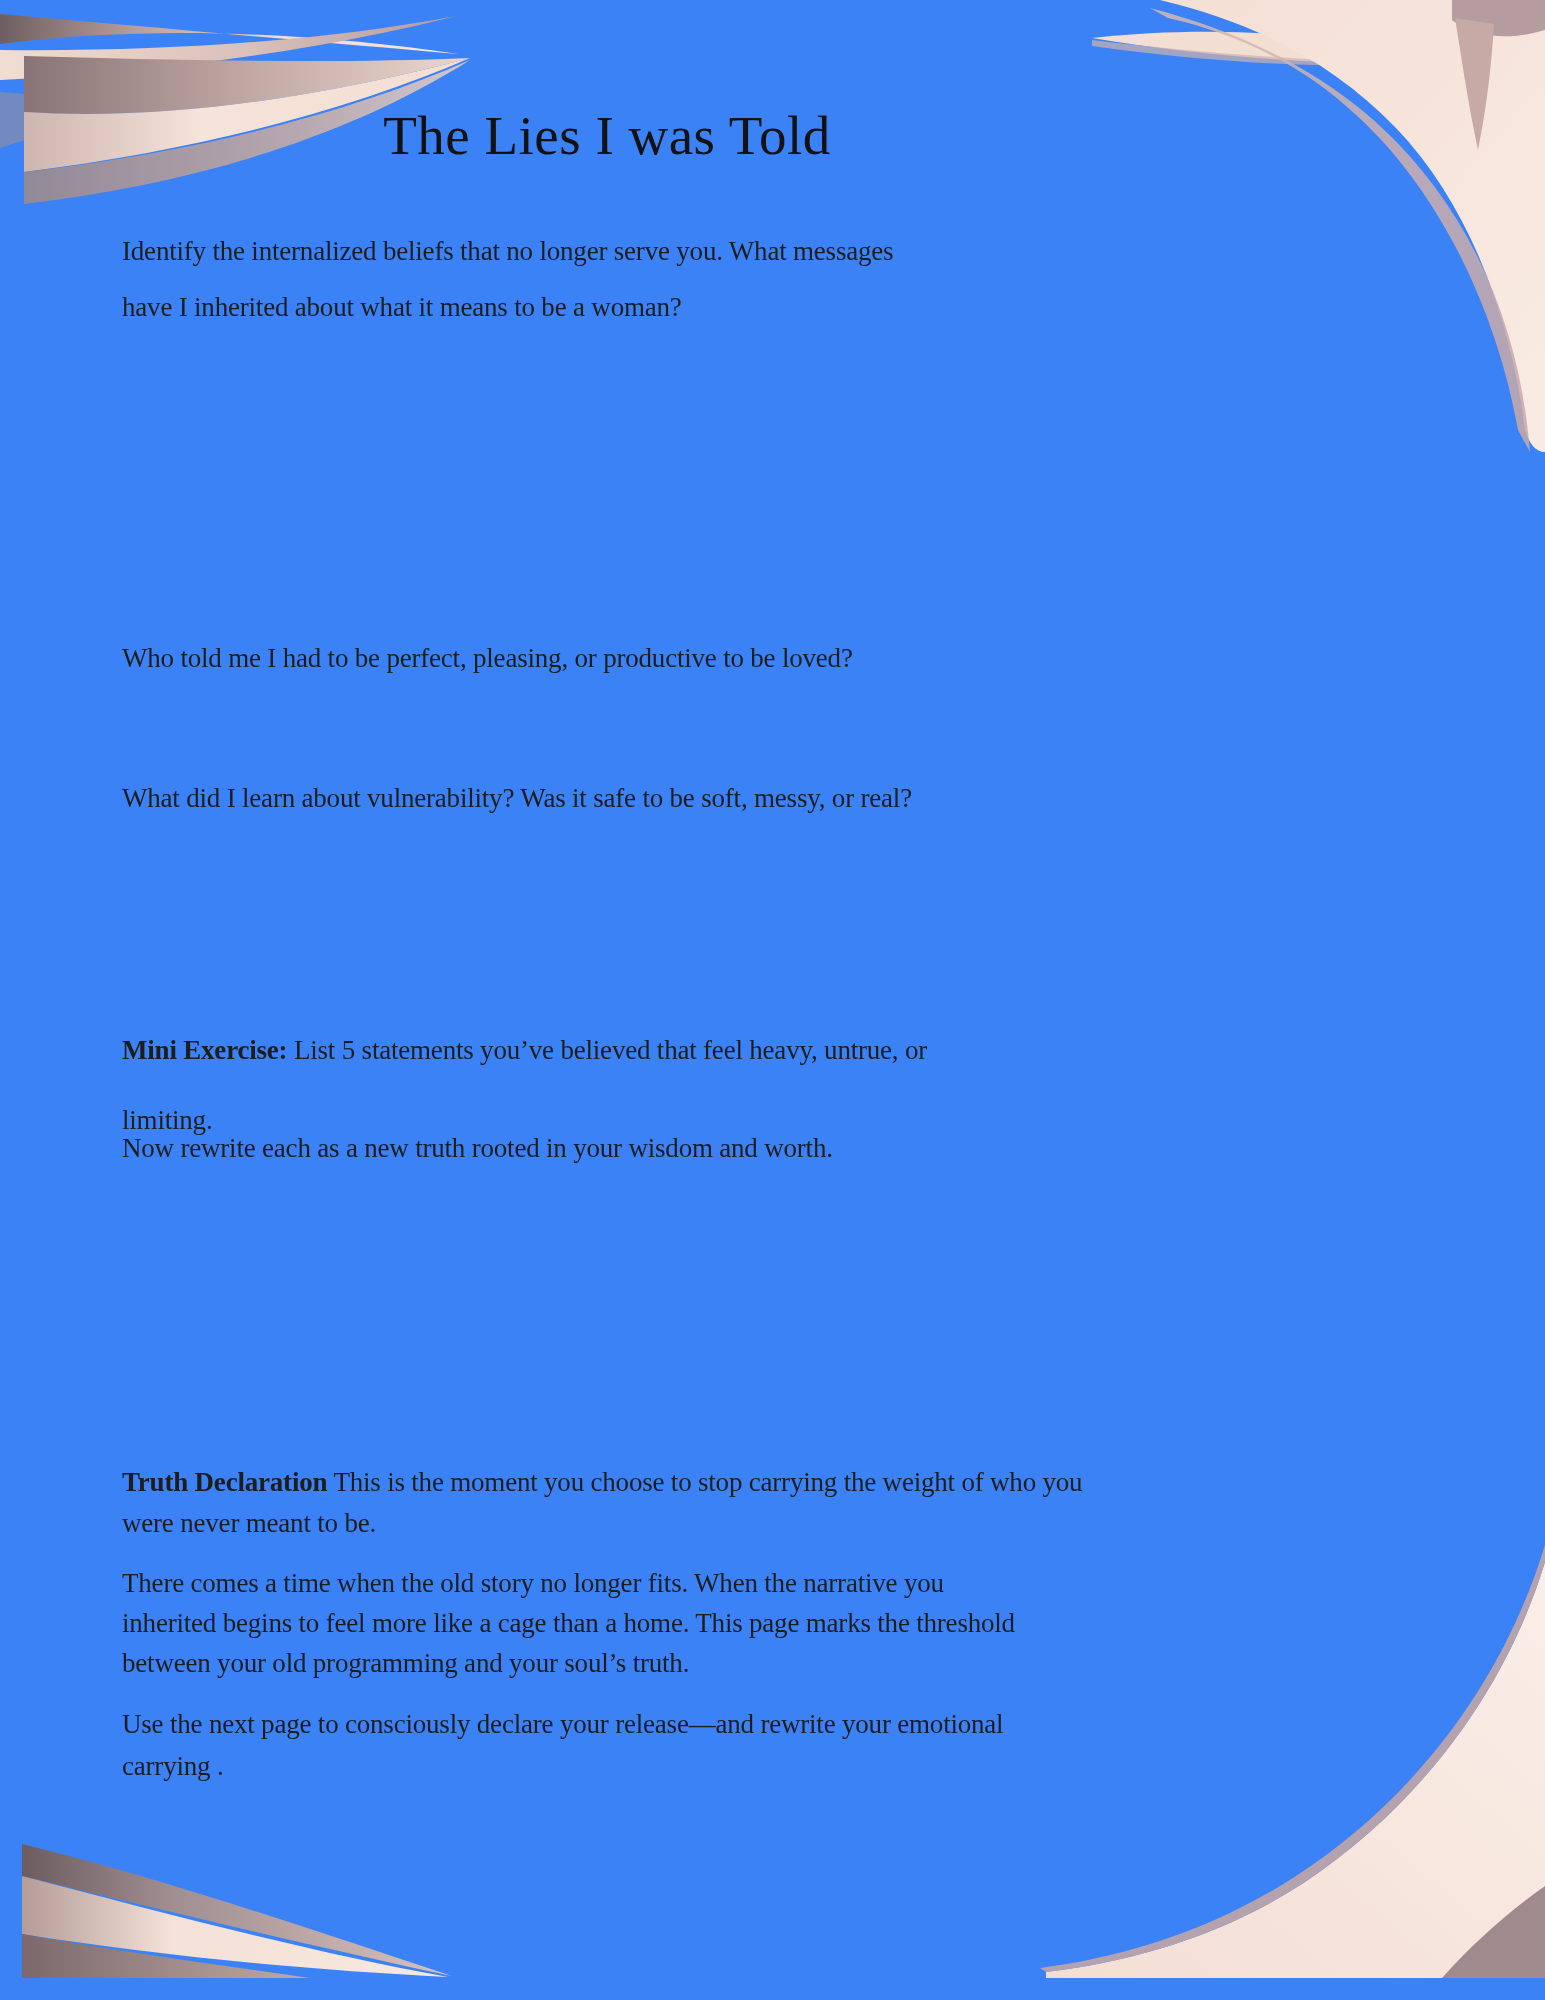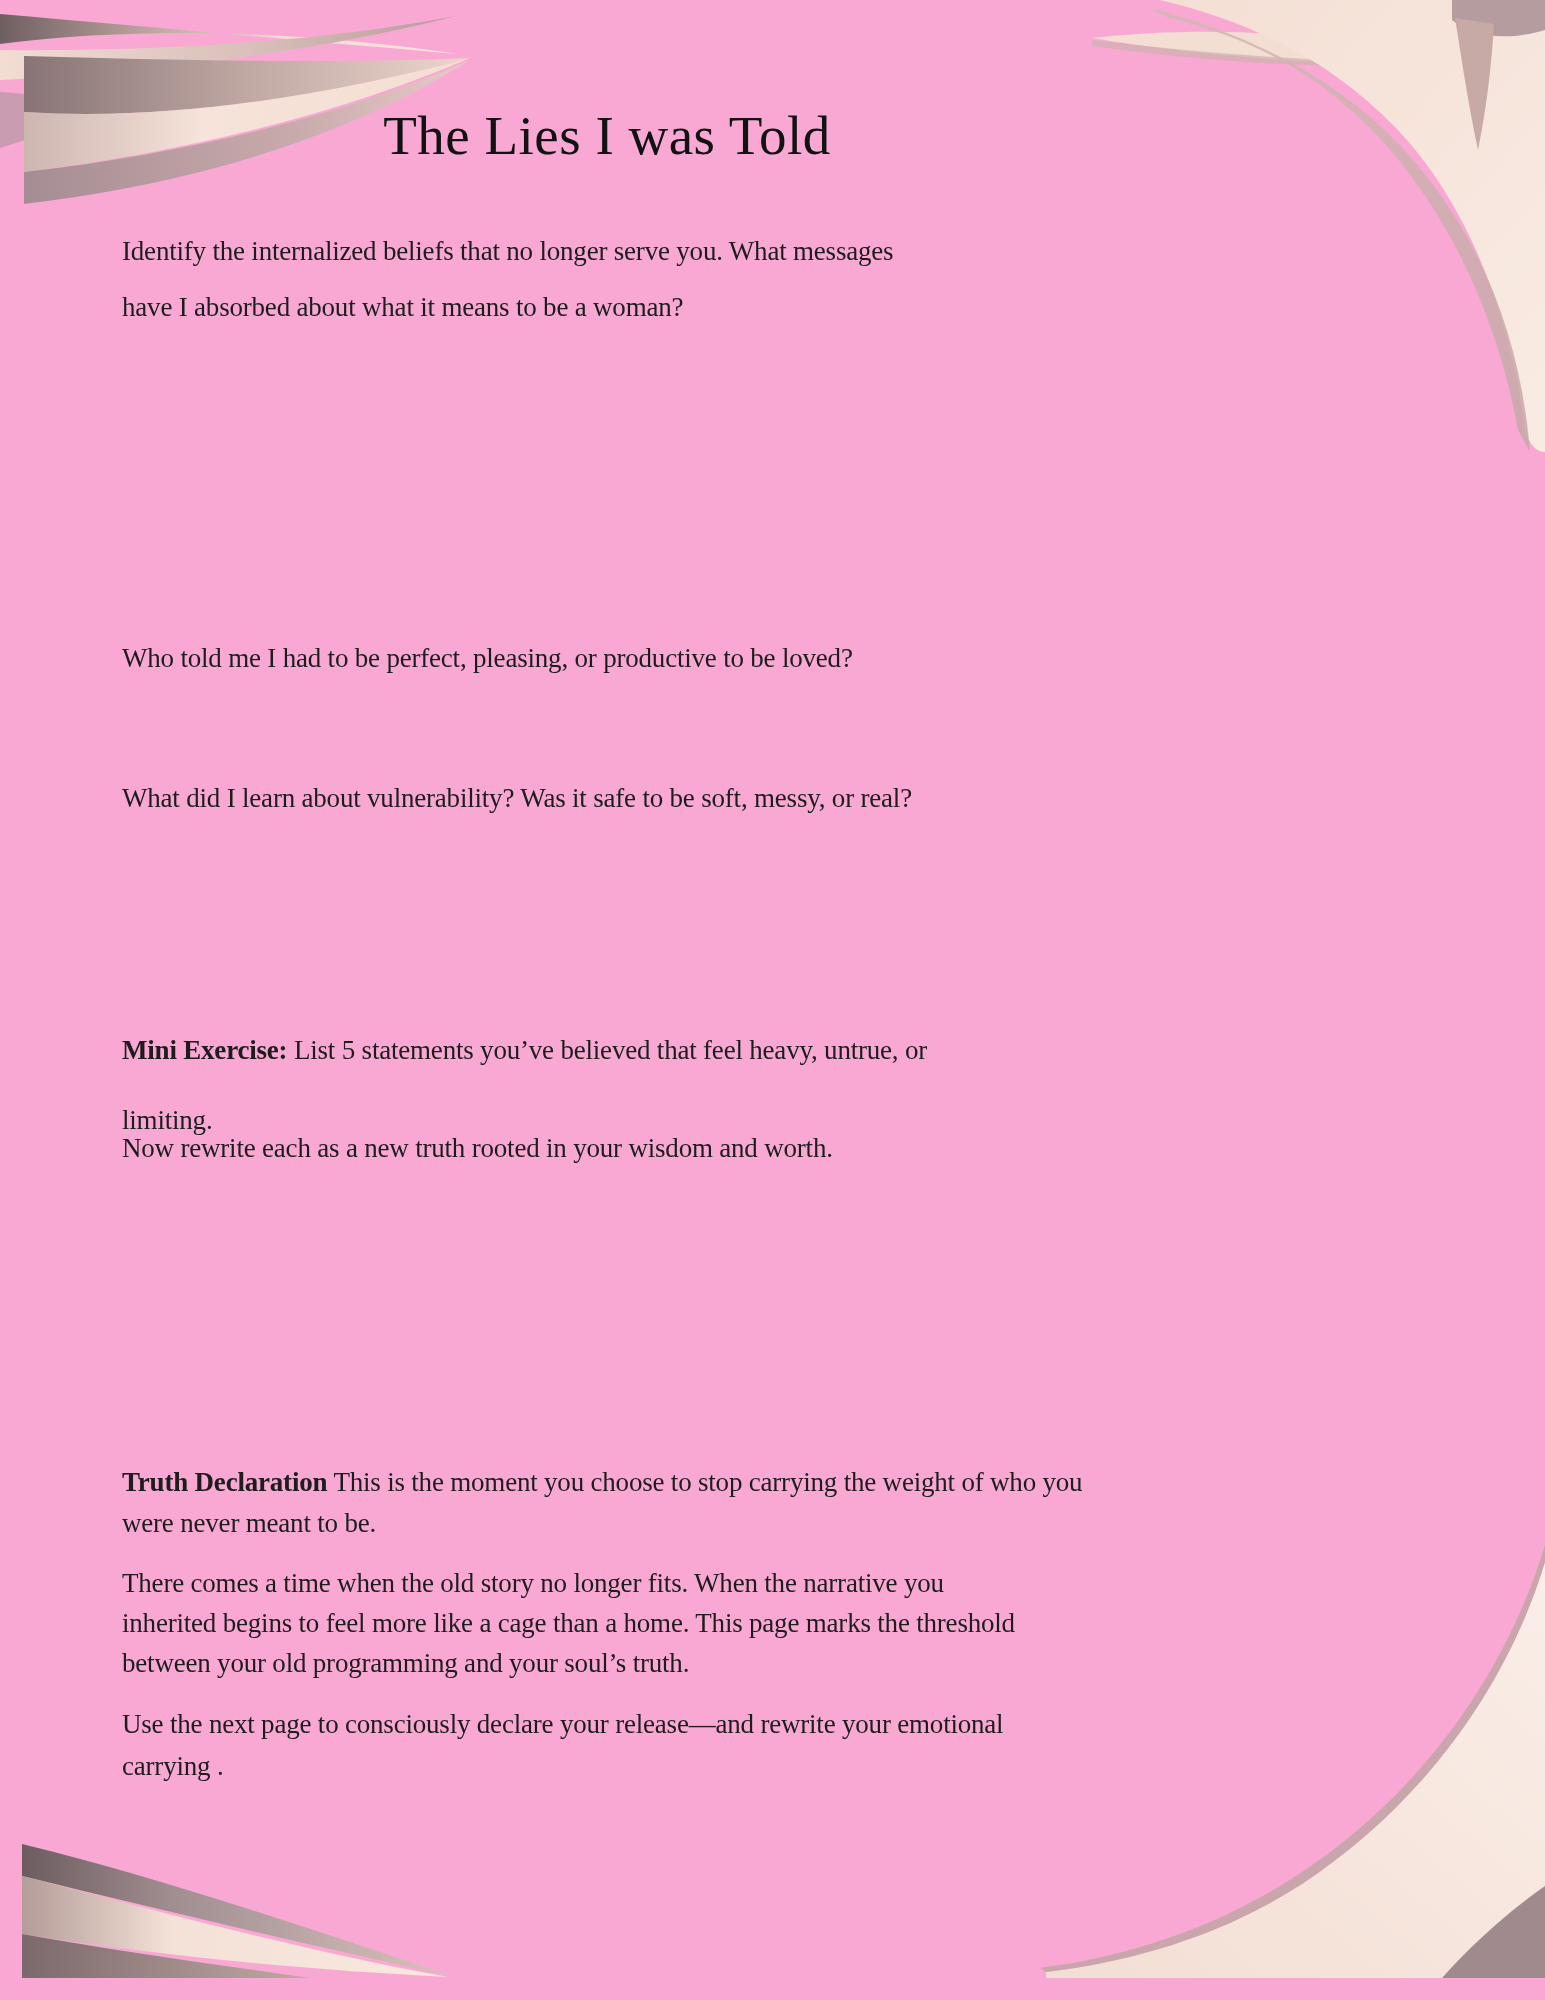--- a/index.html
+++ b/index.html
@@ -1,20 +1,20 @@
 <!DOCTYPE html>
 <html><head>
 <meta charset="utf-8">
 <style>
   html, body { margin: 0; padding: 0; background: #ffffff; }
   .page {
     position: relative;
     width: 1545px;
     height: 2000px;
-    background: #f9a8d4;
+    background: #3b82f6;
     overflow: hidden;
     font-family: "Liberation Serif", serif;
     color: #1d1d1d;
   }
   .decor {
     position: absolute;
     inset: 0;
     width: 1545px;
     height: 2000px;
     pointer-events: none;
@@ -142,21 +142,21 @@
       <path d="M1442,1978 C1472,1944 1508,1912 1545,1886 L1545,1978 Z" fill="#a18a8d"></path>
     </g>
   </svg>
 
   <div class="content">
 
     <div class="doc-title">The Lies I was Told</div>
 
     <div class="para lh56" style="top:223px">
       <div class="line">Identify the internalized beliefs that no longer serve you. What messages</div>
-      <div class="line">have I absorbed about what it means to be a woman?</div>
+      <div class="line">have I inherited about what it means to be a woman?</div>
     </div>
 
 
     <div class="para" style="top:638px">Who told me I had to be perfect, pleasing, or productive to be loved?</div>
 
     <div class="para" style="top:778px">What did I learn about vulnerability? Was it safe to be soft, messy, or real?</div>
 
     <div class="para" style="top:1030px">
       <span class="b">Mini Exercise:</span><span> List 5 statements you’ve believed that feel heavy, untrue, or</span>
     </div>

